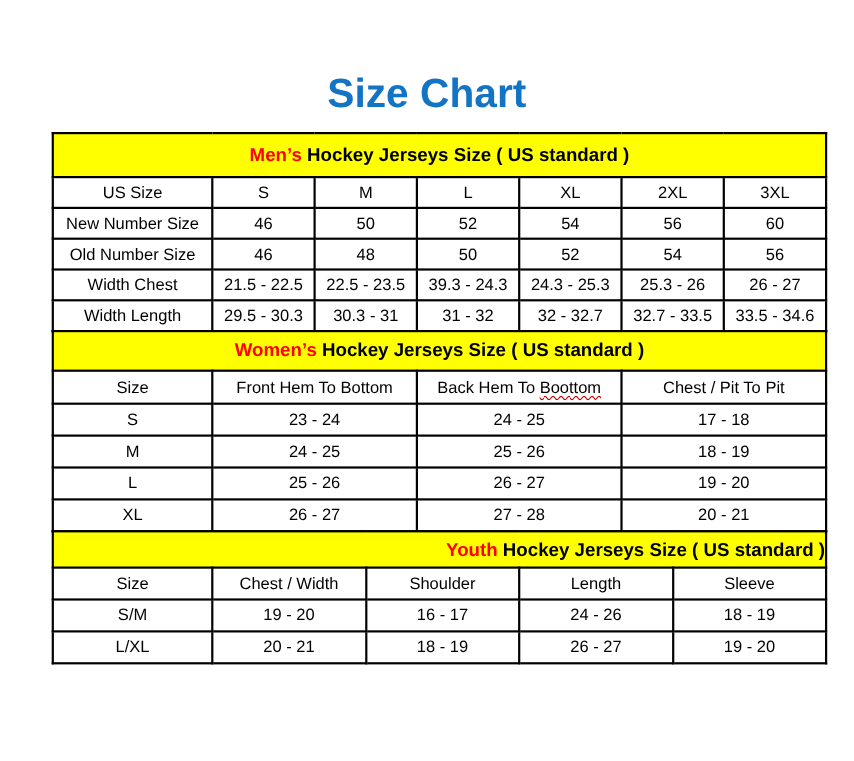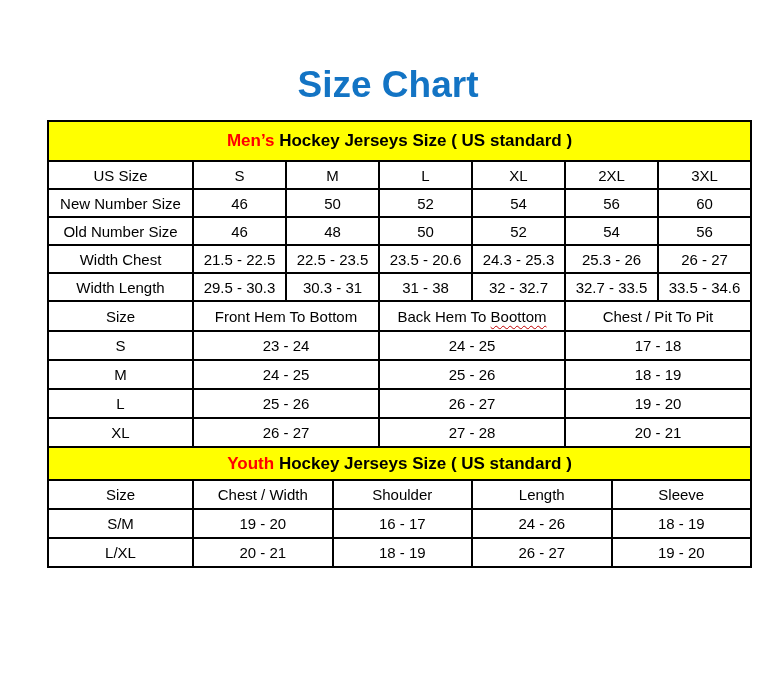--- a/index.html
+++ b/index.html
@@ -44,21 +44,21 @@
     overflow: hidden;
     white-space: nowrap;
   }
   .band-cell {
     background: #FFFF00;
     font-weight: bold;
     font-size: 17px;
   }
   .mens   .band-cell { height: 38px; }
   .womens .band-cell { height: 34px; }
-  .youth  .band-cell { height: 31px; }
+  .youth  .band-cell { height: 31px; text-align: right; }
   .hl { color: #FF0000; }
   .b  { font-weight: normal; }
   .mens   .colhead td { height: 26px; }
   .mens   .datarow td { height: 26px; }
   .womens .colhead td { height: 28px; }
   .womens .datarow td { height: 27px; }
   .youth  .colhead td { height: 27px; }
   .youth  .datarow td { height: 27px; margin-left: 48px; }
   .squiggle {
     text-decoration-line: underline;
@@ -115,45 +115,48 @@
         <td>48</td>
         <td>50</td>
         <td>52</td>
         <td>54</td>
         <td>56</td>
       </tr>
       <tr class="datarow">
         <td>Width Chest</td>
         <td>21.5 - 22.5</td>
         <td>22.5 - 23.5</td>
-        <td>23.5 - 20.6</td>
+        <td>39.3 - 24.3</td>
         <td>24.3 - 25.3</td>
         <td>25.3 - 26</td>
         <td>26 - 27</td>
       </tr>
       <tr class="datarow">
         <td>Width Length</td>
         <td>29.5 - 30.3</td>
         <td>30.3 - 31</td>
-        <td>31 - 38</td>
+        <td>31 - 32</td>
         <td>32 - 32.7</td>
         <td>32.7 - 33.5</td>
         <td>33.5 - 34.6</td>
       </tr>
     </tbody>
       </table>
 
     <table class="womens">
       <colgroup>
         <col style="width:145px">
           <col style="width:186px">
           <col style="width:186px">
           <col style="width:186px">
       </colgroup>
       <tbody>
+          <tr>
+        <td class="band-cell" colspan="4"><span class="hl">Women’s</span><span> Hockey Jerseys Size ( US standard )</span></td>
+      </tr>
       <tr class="colhead">
         <td class="b">Size</td>
         <td class="b">Front Hem To Bottom</td>
         <td class="b"><span>Back Hem To </span><span class="squiggle">Boottom</span></td>
         <td class="b">Chest / Pit To Pit</td>
       </tr>
       <tr class="datarow">
         <td class="b">S</td>
         <td>23 - 24</td>
         <td>24 - 25</td>

